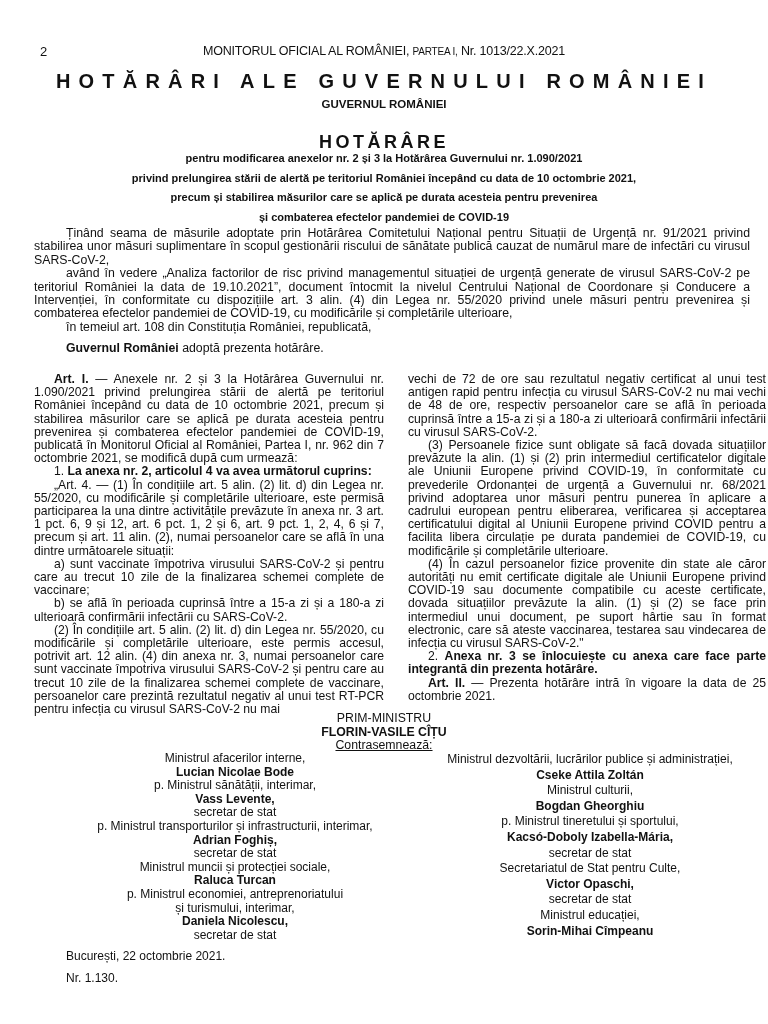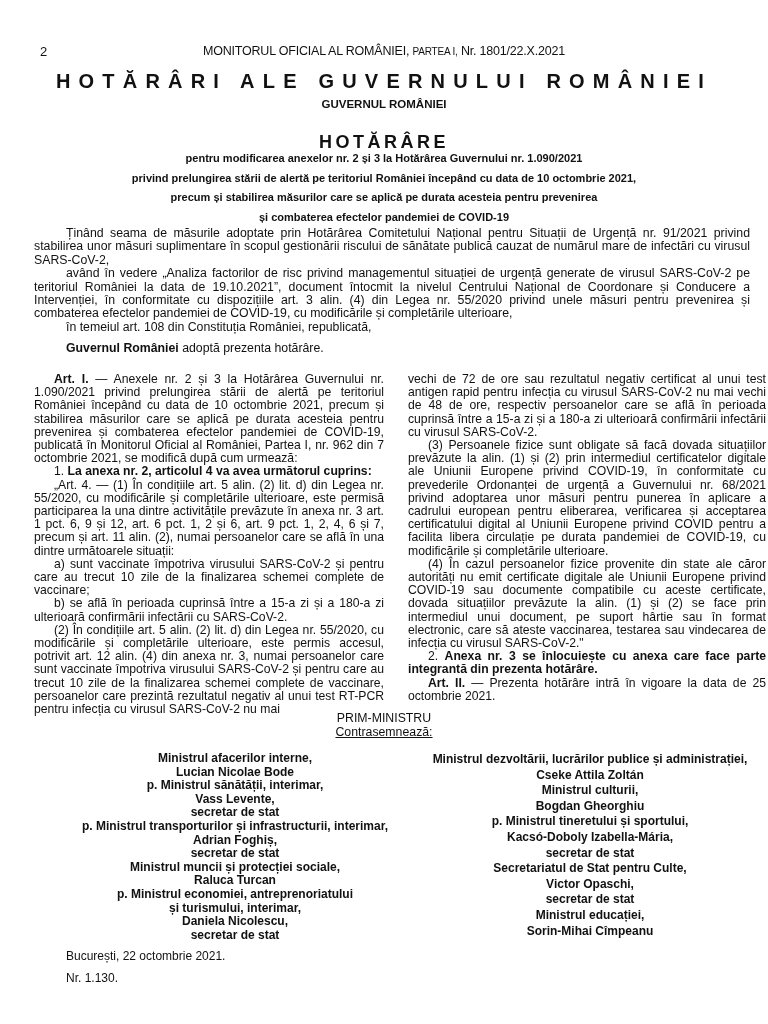--- a/index.html
+++ b/index.html
@@ -23,31 +23,31 @@
   .col p { margin: 0; }
   .col-left { left: 34px; }
   .col-right { left: 392px; width: 358px; margin-left: 16px; }
   .ind2 { text-indent: 20px; }
   b { font-weight: bold; }
   .sig-center { left: 0; width: 768px; text-align: center; font-size: 12.3px; line-height: 13.5px; top: 700px; margin-top: 12px; }
   .underline { text-decoration: underline; }
   .sig-col { top: 752px; width: 330px; text-align: center; font-size: 12px; line-height: 13.6px; }
   .sig-left { left: 70px; }
   .sig-right { left: 420px; width: 340px; line-height: 15.6px; }
-  .sig-col div { white-space: nowrap; font-weight: bold; }
+  .sig-col div { white-space: nowrap; }
   .footer { left: 66px; top: 945px; font-size: 12px; line-height: 22px; }
 </style>
 </head>
 <body>
 
 <div class="abs page-num">2</div>
 <div class="abs running-head">
   <span>MONITORUL OFICIAL AL ROMÂNIEI,</span>
   <span class="small">PARTEA I,</span>
-  <span>Nr. 1801/22.X.2021</span>
+  <span>Nr. 1013/22.X.2021</span>
 </div>
 <div class="abs section-title">HOTĂRÂRI ALE GUVERNULUI ROMÂNIEI</div>
 <div class="abs issuer">GUVERNUL ROMÂNIEI</div>
 
 <div class="abs doc-type">HOTĂRÂRE</div>
 <div class="abs doc-title">
   <div>pentru modificarea anexelor nr. 2 și 3 la Hotărârea Guvernului nr. 1.090/2021</div>
   <div>privind prelungirea stării de alertă pe teritoriul României începând cu data de 10 octombrie 2021,</div>
   <div>precum și stabilirea măsurilor care se aplică pe durata acesteia pentru prevenirea</div>
   <div>și combaterea efectelor pandemiei de COVID-19</div>
@@ -73,20 +73,21 @@
 <div class="abs col col-right">
   <p>vechi de 72 de ore sau rezultatul negativ certificat al unui test antigen rapid pentru infecția cu virusul SARS-CoV-2 nu mai vechi de 48 de ore, respectiv persoanelor care se află în perioada cuprinsă între a 15-a zi și a 180-a zi ulterioară confirmării infectării cu virusul SARS-CoV-2.</p>
   <p class="ind2">(3) Persoanele fizice sunt obligate să facă dovada situațiilor prevăzute la alin. (1) și (2) prin intermediul certificatelor digitale ale Uniunii Europene privind COVID-19, în conformitate cu prevederile Ordonanței de urgență a Guvernului nr. 68/2021 privind adoptarea unor măsuri pentru punerea în aplicare a cadrului european pentru eliberarea, verificarea și acceptarea certificatului digital al Uniunii Europene privind COVID pentru a facilita libera circulație pe durata pandemiei de COVID-19, cu modificările și completările ulterioare.</p>
   <p class="ind2">(4) În cazul persoanelor fizice provenite din state ale căror autorități nu emit certificate digitale ale Uniunii Europene privind COVID-19 sau documente compatibile cu aceste certificate, dovada situațiilor prevăzute la alin. (1) și (2) se face prin intermediul unui document, pe suport hârtie sau în format electronic, care să ateste vaccinarea, testarea sau vindecarea de infecția cu virusul SARS-CoV-2."</p>
   <p class="ind2"><span>2. </span><b>Anexa nr. 3 se înlocuiește cu anexa care face parte integrantă din prezenta hotărâre.</b></p>
   <p class="ind2"><b>Art. II.</b><span> — Prezenta hotărâre intră în vigoare la data de 25 octombrie 2021.</span></p>
 </div>
 
 <div class="abs sig-center">
   <div>PRIM-MINISTRU</div>
+  <div style="font-weight:bold">FLORIN-VASILE CÎȚU</div>
   <div class="underline">Contrasemnează:</div>
 </div>
 
 <div class="abs sig-col sig-left">
   <div>Ministrul afacerilor interne,</div>
   <div style="font-weight:bold">Lucian Nicolae Bode</div>
   <div>p. Ministrul sănătății, interimar,</div>
   <div style="font-weight:bold">Vass Levente,</div>
   <div>secretar de stat</div>
   <div>p. Ministrul transporturilor și infrastructurii, interimar,</div>

